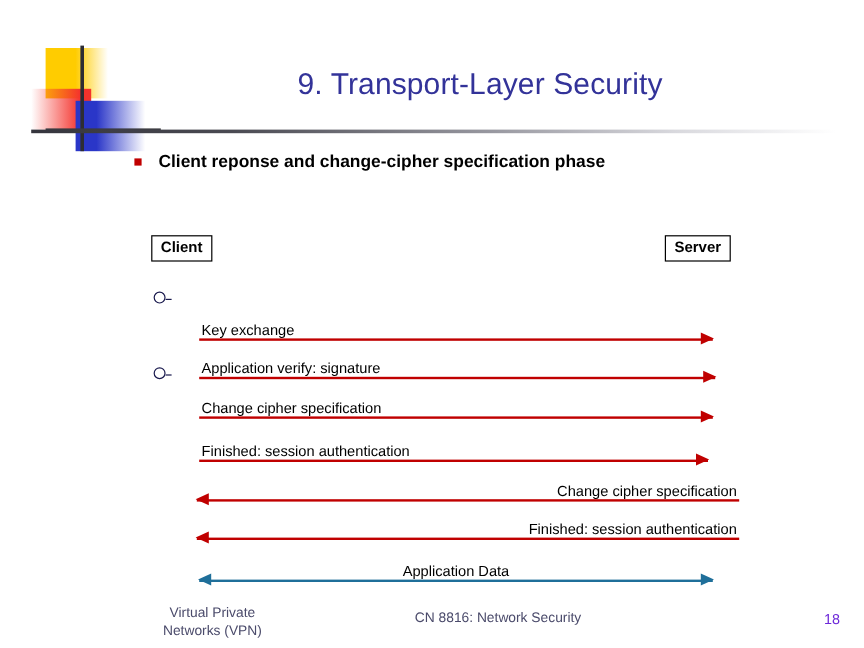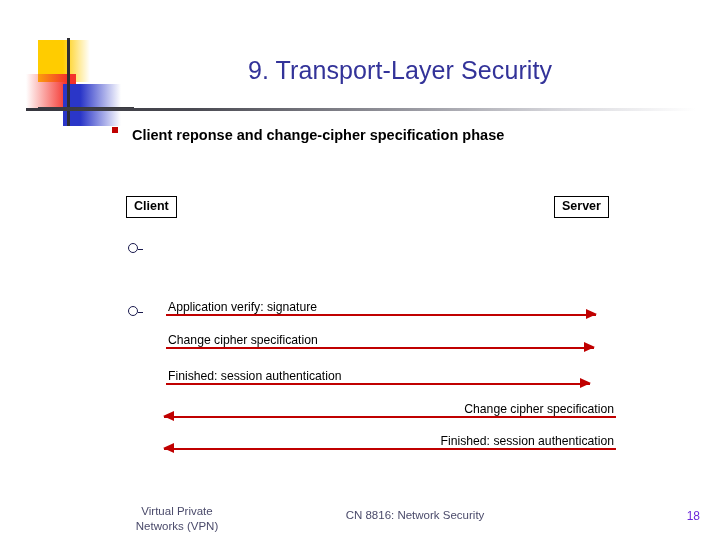--- a/index.html
+++ b/index.html
@@ -75,21 +75,21 @@
     height: 3px;
     background: linear-gradient(to right, #35353d 0%, #4a4a52 25%, #9a9aa2 58%, #d8d8dd 80%, #ffffff 100%);
   }
 
   
   #bullet-row {
     position: absolute;
     left: 112px;
     top: 127px;
     display: flex;
-    align-items: flex-start;
+    align-items: center;
   }
   #bullet-row .marker {
     width: 6px;
     height: 6px;
     background: #c00000;
     margin-right: 14px;
     flex: none;
   }
   #bullet-row .bullet-text {
     font-size: 14.5px;
@@ -252,20 +252,26 @@
   <div class="endbox" id="server-box">Server</div>
 
   <div class="opt-marker" style="left:128px; top:240px;">
     <span class="ring"></span><span class="dash"></span>
   </div>
   <div class="opt-marker" style="left:128px; top:303px;">
     <span class="ring"></span><span class="dash"></span>
   </div>
 
 
+  <div class="msg ltr red" style="left:166px; width:428px; top:260px;">
+    <div class="msg-label">Key exchange</div>
+    <div class="line">
+        <span class="arrowhead right"></span>
+      </div>
+  </div>
 
   <div class="msg ltr red" style="left:166px; width:430px; top:292px;">
     <div class="msg-label">Application verify: signature</div>
     <div class="line">
         <span class="arrowhead right"></span>
       </div>
   </div>
 
   <div class="msg ltr red" style="left:166px; width:428px; top:325px;">
     <div class="msg-label">Change cipher specification</div>
@@ -288,20 +294,27 @@
       </div>
   </div>
 
   <div class="msg rtl red" style="left:164px; width:452px; top:426px;">
     <div class="msg-label">Finished: session authentication</div>
     <div class="line">
         <span class="arrowhead left"></span>
       </div>
   </div>
 
+  <div class="msg bidi teal" style="left:166px; width:428px; top:461px;">
+    <div class="msg-label">Application Data</div>
+    <div class="line">
+      <span class="arrowhead left"></span>
+      <span class="arrowhead right"></span>
+    </div>
+  </div>
 
 </div>
 
 <div id="footer-left">
   <div>Virtual Private</div>
   <div>Networks (VPN)</div>
 </div>
 <div id="footer-center">CN 8816: Network Security</div>
 <div id="footer-page">18</div>
 

